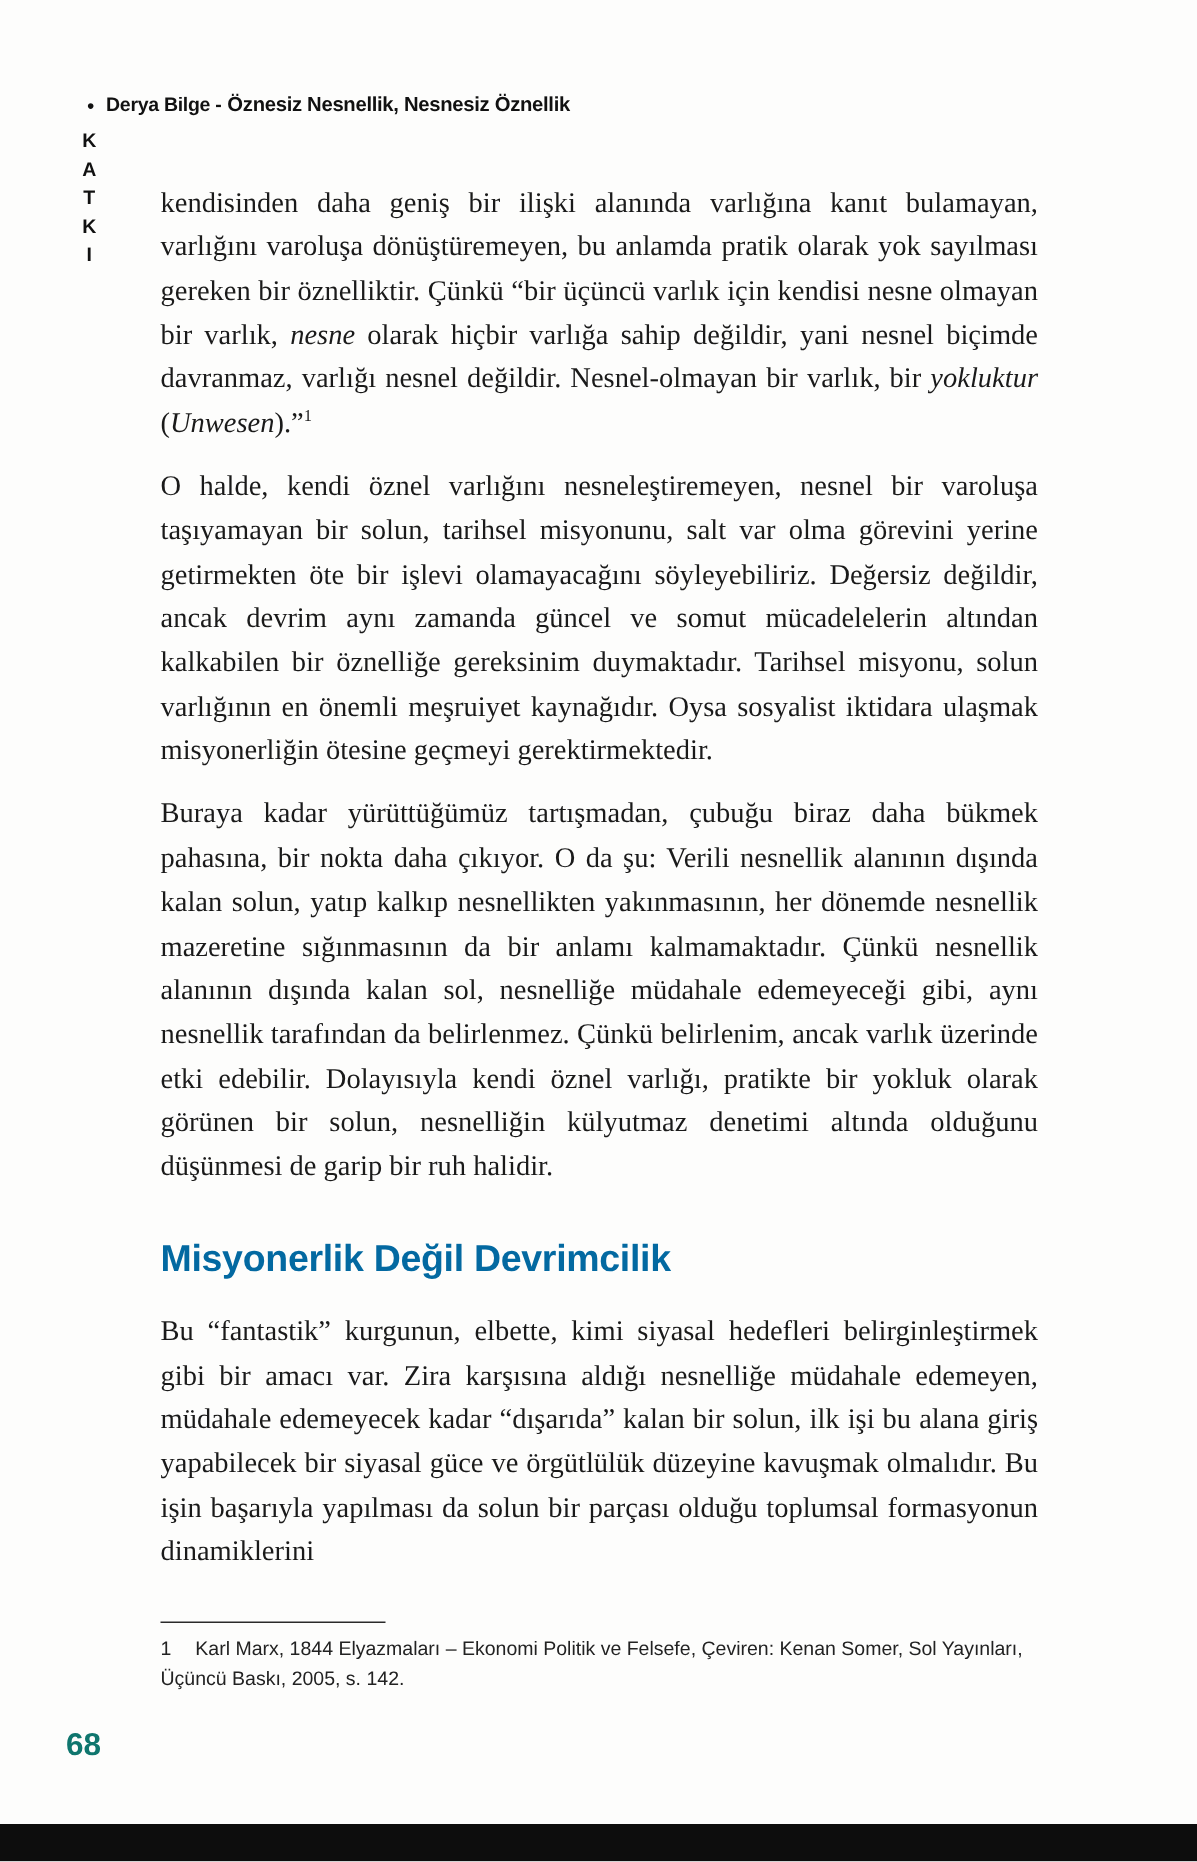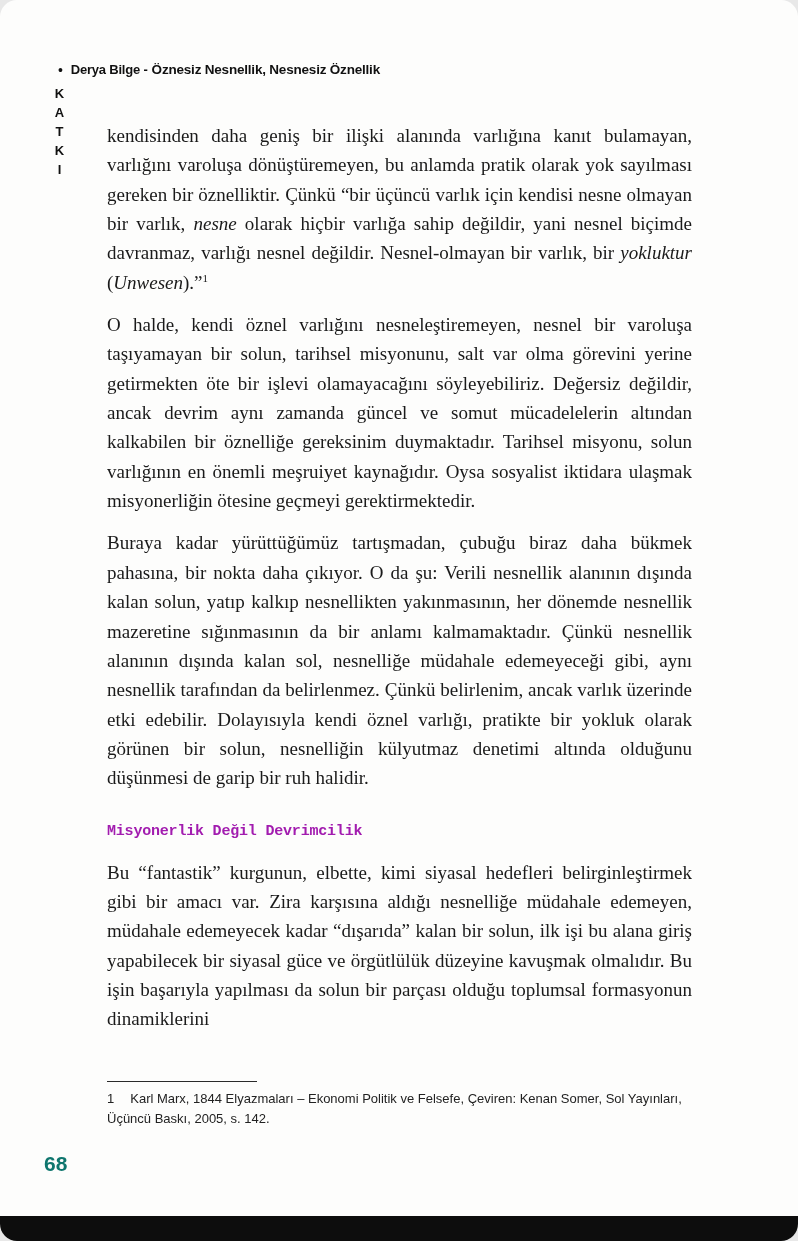--- a/index.html
+++ b/index.html
@@ -5,21 +5,20 @@
   html, body { margin: 0; padding: 0; background: #e8e8e8; }
   .page {
     position: relative;
     width: 798px;
     height: 1241px;
     margin: 0 auto;
     background: #fdfdfc;
     overflow: hidden;
     font-family: "Liberation Serif", serif;
     color: #1c1c1c;
-    border-radius: 17px;
   }
 
   
   .running-header {
     position: absolute;
     left: 58px;
     top: 62px;
     font-family: "Liberation Sans", sans-serif;
     font-size: 13px;
     letter-spacing: -0.2px;
@@ -61,25 +60,25 @@
     margin-top: 21px;
   }
   .para { margin: 0 0 13px 0; }
   .para .it { font-style: italic; }
   .para sup {
     font-size: 11px;
     line-height: 0;
     vertical-align: super;
   }
   .section-heading {
-    font-family: Liberation Mono, monospace;
+    font-family: Liberation Sans, sans-serif;
     font-weight: 700;
-    font-size: 15px;
+    font-size: 25px;
     letter-spacing: -0.2px;
-    color: #a21caf;
+    color: #0369a1;
     margin: 27px 0 15px 0;
     text-align: left;
   }
 
   
   .footnote {
     position: absolute;
     left: 107px;
     top: 1081px;
     width: 585px;

